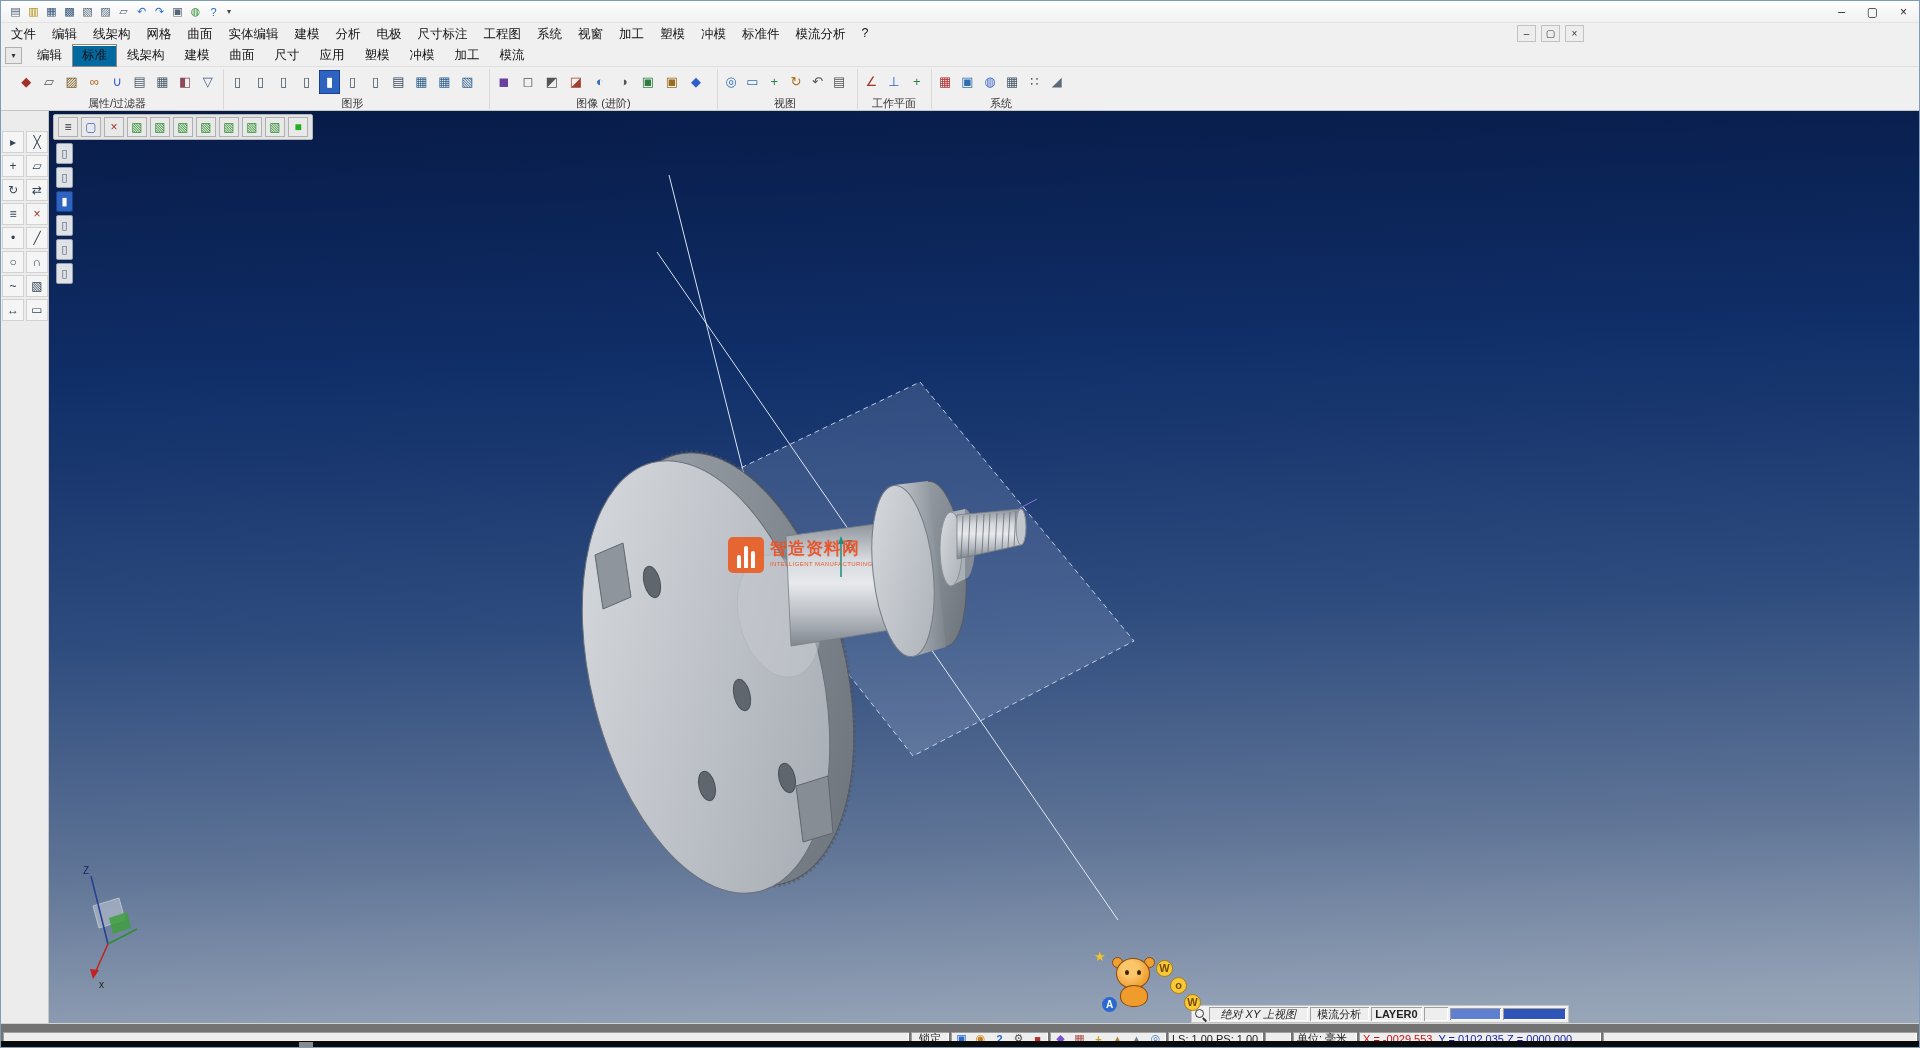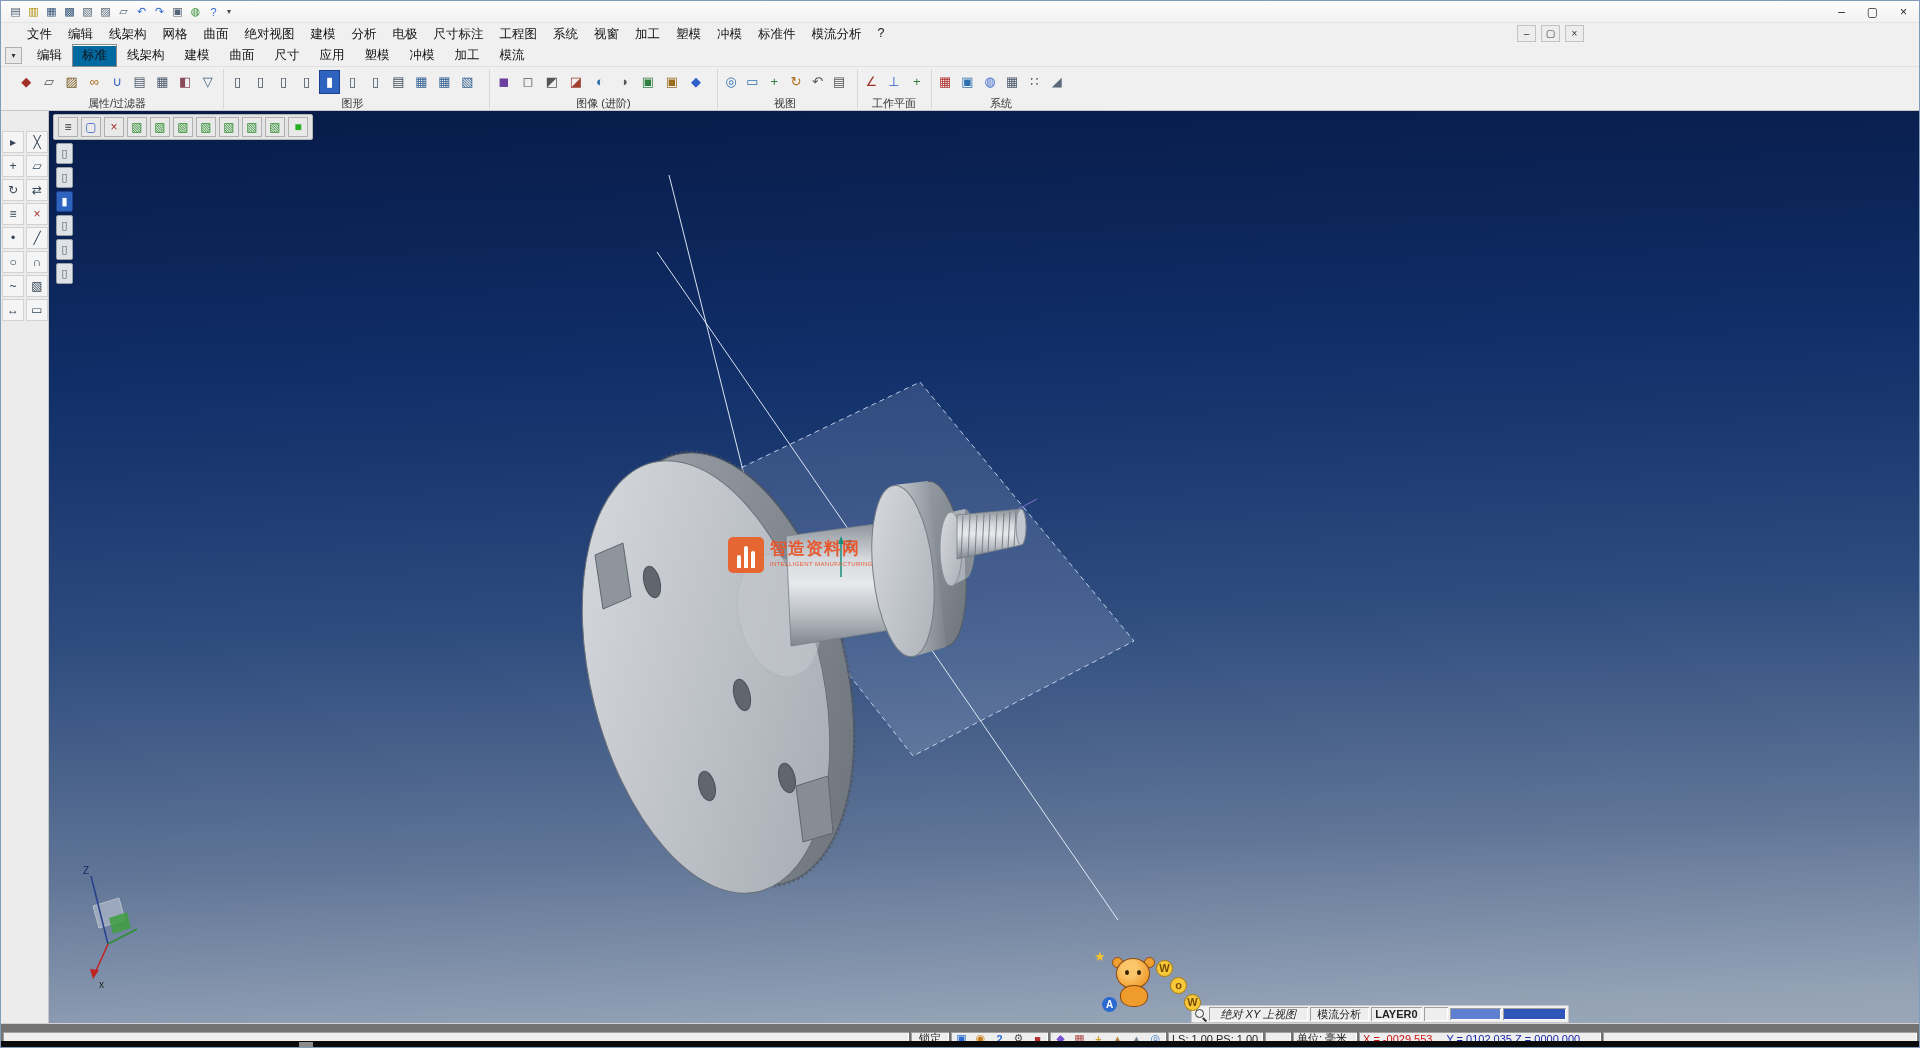--- a/index.html
+++ b/index.html
@@ -10,21 +10,21 @@
   
   .titlebar { position:absolute; top:0; left:0; right:0; height:22px; background:linear-gradient(#fefefe,#f1f1f1); display:flex; align-items:center; border-bottom:1px solid #e3e3e3; }
   .qat { display:flex; gap:1px; padding-left:6px; z-index:2; }
   .qicon { width:17px; height:17px; display:flex; align-items:center; justify-content:center; font-size:11px; border-radius:2px; }
   .qat-arrow { font-size:8px; color:#444; padding:0 5px; z-index:2; }
   .title { position:absolute; left:0; right:0; text-align:center; font-size:12px; color:#111; }
   .winbtns { margin-left:auto; display:flex; height:100%; z-index:2; }
   .winbtn { width:31px; height:100%; display:flex; align-items:center; justify-content:center; font-size:12px; color:#222; }
 
   
-  .menubar { position:absolute; top:22px; height:22px; left:0; right:0; background:#f0f0f0; display:flex; align-items:center; padding-left:18px;text-align:center; }
+  .menubar { position:absolute; top:22px; height:22px; left:0; right:0; background:#f0f0f0; display:flex; align-items:center; padding-left:2px;text-align:center; }
   .menu-item { padding:2px 8px; font-size:12.5px; color:#111; }
   .mdi { position:absolute; left:1516px; top:2px; display:flex; gap:5px; }
   .mdi-btn { width:19px; height:17px; border:1px solid #c2c2c2; background:#ededed; font-size:10px; color:#333; display:flex; align-items:center; justify-content:center; }
   .mdi-btn span{ line-height:1; }
 
   
   .tabbar { position:absolute; top:44px; height:22px; left:0; right:0; background:#f0f0f0; display:flex; align-items:center; padding-left:4px; border-bottom:1px solid #e0e0e0; }
   .tab-dd { width:17px; height:17px; margin-right:5px; border:1px solid #b0b0b0; background:#e9e9e9; font-size:8px; text-align:center; line-height:15px; color:#333; }
   .tab { padding:2px 9px; font-size:12.5px; color:#111; border:1px solid transparent; }
   .tab.active { background:#0369a1; border:1px solid #8a8a8a; box-shadow:inset 0 1px 0 #fff; }
@@ -83,21 +83,21 @@
   .f-layer{width:52px; justify-content:center; font-weight:bold;} .f-sp{width:24px;}
   .bar { height:12px; box-shadow:inset 1px 1px 0 #9f9f9f, inset -1px -1px 0 #ffffff; }
   .bar1 { width:52px; background:#5f7fd0; } .bar2 { width:64px; background:#2f55b8; }
 
   .statusbar { position:absolute; top:1022px; height:30px; left:0; right:0; background:#737373; border-top:1px solid #d2d2d2; display:flex; align-items:center; gap:2px; padding:0 2px; }
   .f-main{width:906px;} .f-lock{width:38px; justify-content:center;}
   .f-icons{ gap:2px; padding:0 2px; }
   .sicon { width:17px; height:13px; display:flex; align-items:center; justify-content:center; font-size:11px; font-weight:bold; }
   .f-lsps{width:95px;} .f-sp2{width:26px;} .f-units{width:64px;}
   .f-coords{width:242px;} .f-grow{flex:1;}
-  .coord-x { color:#cc1111; } .coord-yz { color:#1a28a8; margin-left:14px;text-align:center; }
+  .coord-x { color:#cc1111; } .coord-yz { color:#1a28a8; margin-left:6px;text-align:center; }
 
   .taskbar { position:absolute; top:1040px; left:0; right:0; height:8px; background:#0b0b0b; }
   .notch { position:absolute; left:298px; top:1px; width:14px; height:6px; background:#8a8a8a; }
 </style>
 </head>
 <body>
 
 <div class="app">
 
   <div class="titlebar">
@@ -153,21 +153,21 @@
       </div>
   </div>
 
   <div class="menubar">
     <div style="display:flex" id="menus">
         <div class="menu-item">文件</div>
         <div class="menu-item">编辑</div>
         <div class="menu-item">线架构</div>
         <div class="menu-item">网格</div>
         <div class="menu-item">曲面</div>
-        <div class="menu-item">绝对视图</div>
+        <div class="menu-item">实体编辑</div>
         <div class="menu-item">建模</div>
         <div class="menu-item">分析</div>
         <div class="menu-item">电极</div>
         <div class="menu-item">尺寸标注</div>
         <div class="menu-item">工程图</div>
         <div class="menu-item">系统</div>
         <div class="menu-item">视窗</div>
         <div class="menu-item">加工</div>
         <div class="menu-item">塑模</div>
         <div class="menu-item">冲模</div>

